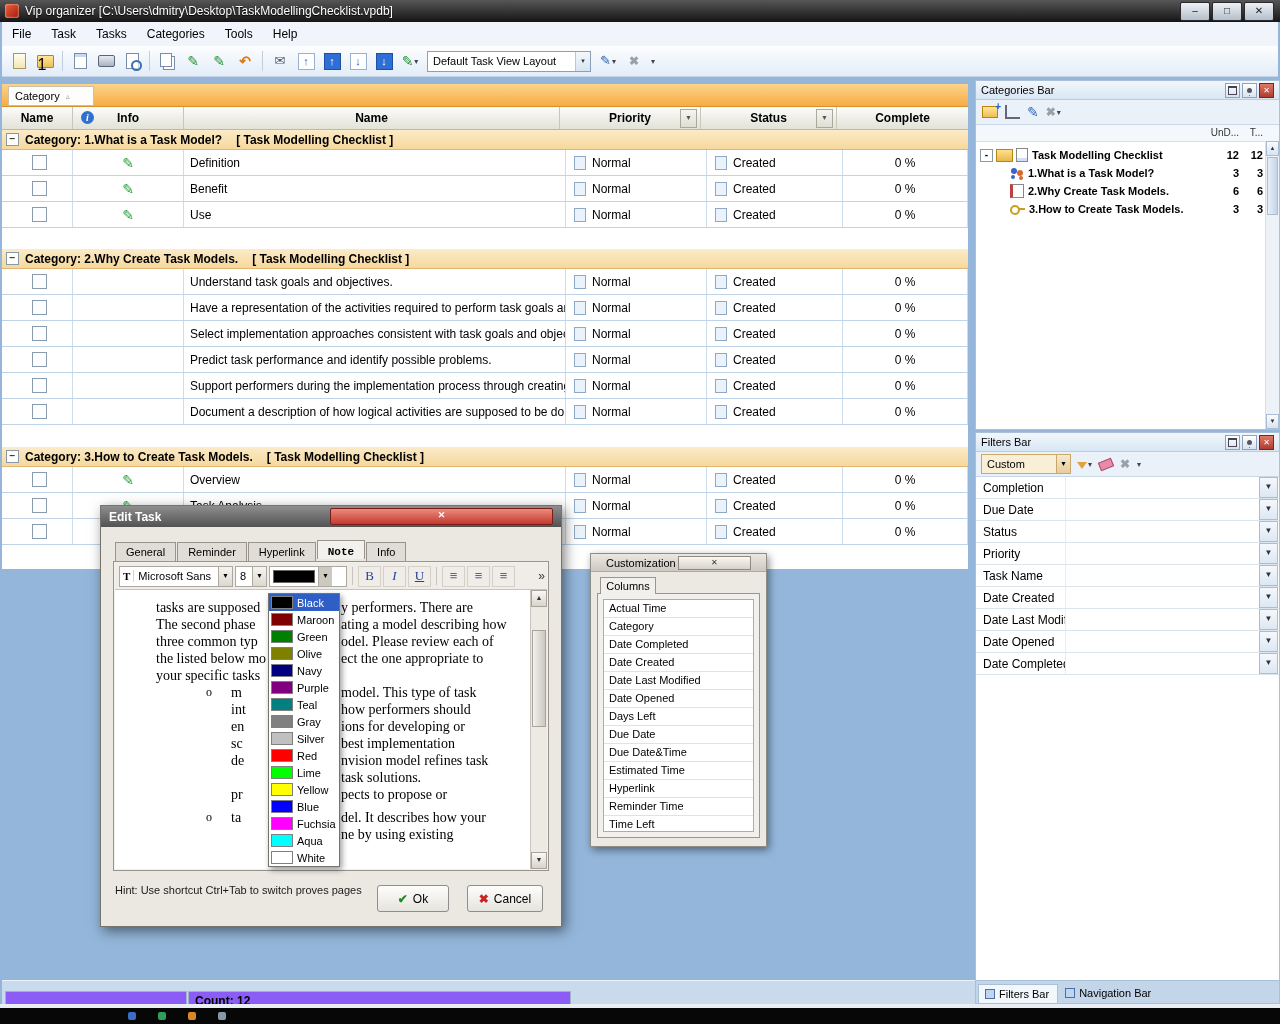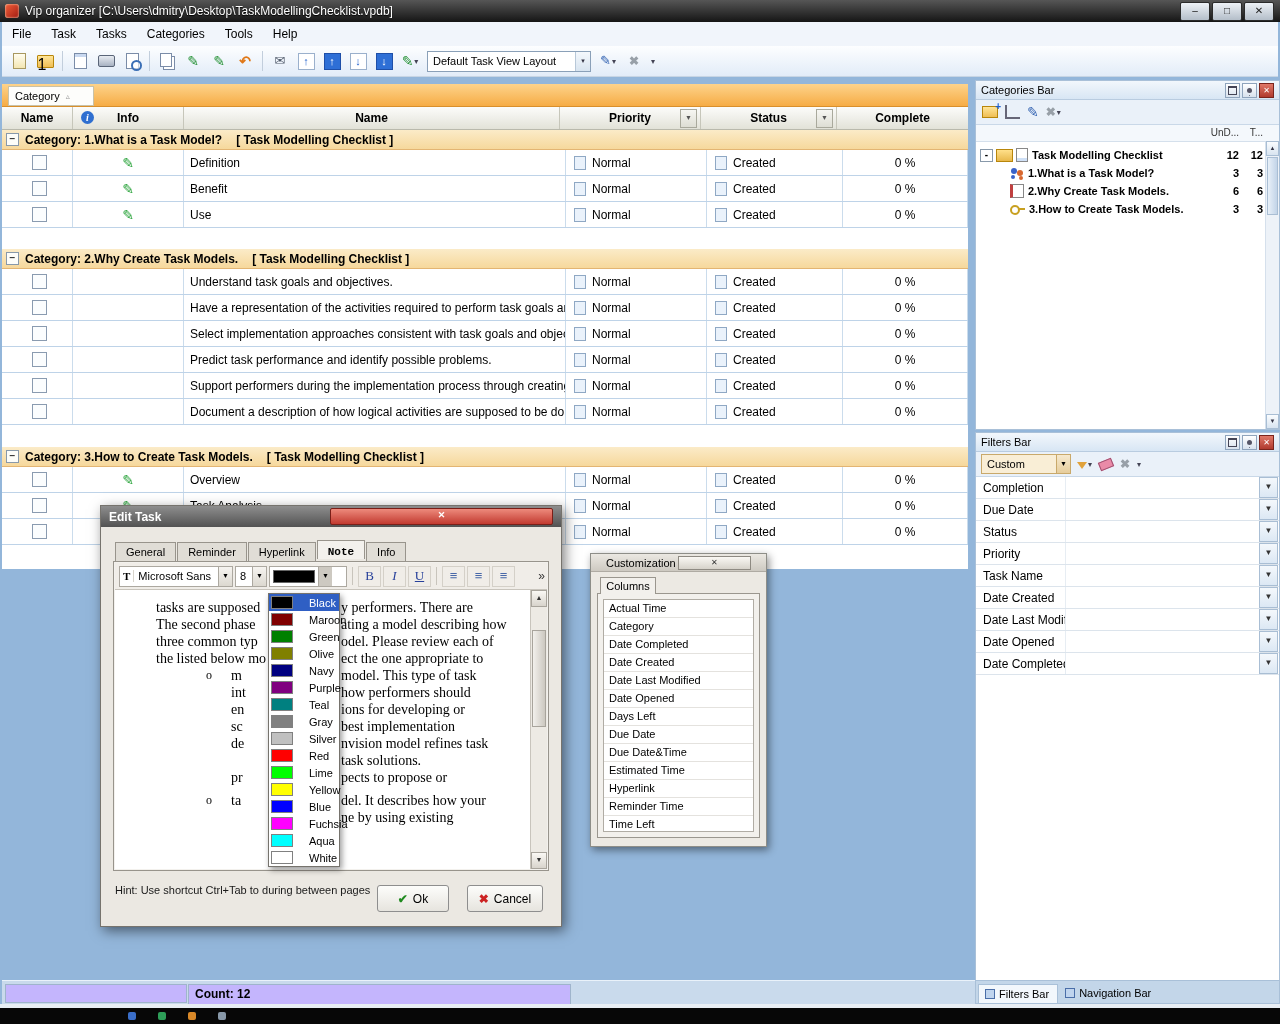--- a/index.html
+++ b/index.html
@@ -67,21 +67,21 @@
   .gtag{margin-left:14px;}
   .task-row{height:25px;display:flex;border-bottom:1px solid #BED3E8;background:#fff;font-size:12px;}
   .cell{border-right:1px solid #CBDCEC;display:flex;align-items:center;overflow:hidden;}
   .cbx{width:13px;height:13px;margin-left:30px;background:#FBFDFE;border:1px solid #8A9BB0;}
   .feather{font-size:14px;color:#1E9E30;margin:0 auto;}
   .cell-name{padding-left:6px;white-space:nowrap;}
   .miniDoc{width:10px;height:12px;background:#EAF2FB;border:1px solid #8FA8C4;margin:0 6px 0 8px;flex:none;}
   .group-spacer{background:#fff;}
   
   .statusbar{position:absolute;left:2px;right:2px;top:980px;height:24px;background:#C9DAEC;border-top:1px solid #EAF2FA;}
-  .sb-box{position:absolute;top:3px;height:17px;border:1px solid #9FB4CC;background:#c4b5fd;}
+  .sb-box{position:absolute;top:10px;height:17px;border:1px solid #9FB4CC;background:#8b5cf6;}
   .sb1{left:3px;width:180px;}
   .sb2{left:186px;width:369px;font-weight:bold;font-size:12px;padding:2px 6px;}
   .bottomwhite{position:absolute;left:0;right:0;top:1004px;height:4px;background:#E8EEF4;}
   .taskbar{position:absolute;left:0;right:0;top:1008px;height:16px;background:#070707;}
   .tb-dot{position:absolute;top:4px;width:8px;height:8px;border-radius:2px;}
   
   .panel{position:absolute;background:#fff;border:1px solid #A9C0D8;}
   .cat-panel{left:975px;top:80px;width:303px;height:348px;}
   .filters-panel{left:975px;top:432px;width:303px;height:570px;}
   .panel-title{height:18px;background:linear-gradient(#F2F7FC,#D8E6F4);border-bottom:1px solid #B9CCE0;
@@ -194,21 +194,21 @@
   .note-vsb .sbdown{position:absolute;bottom:0;left:0;right:0;}
   .de-hint{position:absolute;left:14px;top:378px;width:262px;font-size:11px;line-height:13px;color:#1A1A1A;}
   .de-btn{position:absolute;top:379px;height:25px;border:1px solid #8E8E8E;border-radius:3px;
      background:linear-gradient(#FDFDFB,#E6E4DE);font-size:12px;display:flex;align-items:center;justify-content:center;gap:5px;}
   .btn-ok{right:112px;width:70px;}
   .btn-cancel{right:18px;width:74px;}
   .okmark{color:#1F8A1F;font-weight:bold;}
   .cancelmark{color:#CC2222;font-weight:bold;}
   .color-dd{position:absolute;left:268px;top:593px;width:70px;background:#fff;border:1px solid #76736D;
      box-shadow:2px 3px 6px rgba(0,0,0,.4);z-index:60;font-size:11px;}
-  .cd-item{height:17px;display:flex;align-items:center;gap:16px;padding:0 2px;}
+  .cd-item{height:17px;display:flex;align-items:center;gap:4px;padding:0 2px;}
   .cd-item.sel{background:#2F5FC4;color:#fff;}
   .cd-swatch{width:20px;height:11px;border:1px solid #808080;flex:none;}
 </style>
 </head>
 <body>
 
 <div class="app">
 
   <div class="titlebar">
     <div class="appicon"></div>
@@ -789,20 +789,23 @@
           </div>
           <div class="note-line">
             <span class="nl-left para">three common typ</span>
             <span class="nl-right">odel. Please review each of</span>
           </div>
           <div class="note-line">
             <span class="nl-left para">the listed below mo</span>
             <span class="nl-right">ect the one appropriate to</span>
           </div>
           <div class="note-line">
+            <span class="nl-left para">your specific tasks</span>
+          </div>
+          <div class="note-line">
             <span class="nl-bullet">o</span>
             <span class="nl-left bul">m</span>
             <span class="nl-right">model. This type of task</span>
           </div>
           <div class="note-line">
             <span class="nl-left bul">int</span>
             <span class="nl-right">how performers should</span>
           </div>
           <div class="note-line">
             <span class="nl-left bul">en</span>
@@ -831,21 +834,21 @@
           <div class="note-line">
             <span class="nl-right">ne by using existing</span>
           </div>
         </div>
       <div class="note-vsb">
         <div class="sbarrow">▲</div>
         <div class="sbthumb"></div>
         <div class="sbarrow sbdown">▼</div>
       </div>
     </div>
-    <div class="de-hint">Hint: Use shortcut Ctrl+Tab to during between pages</div>
+    <div class="de-hint">Hint: Use shortcut Ctrl+Tab to switch proves pages</div>
     <div class="de-btn btn-ok">
       <span class="okmark">✔</span>
       <span>Ok</span>
     </div>
     <div class="de-btn btn-cancel">
       <span class="cancelmark">✖</span>
       <span>Cancel</span>
     </div>
   </div>
 

